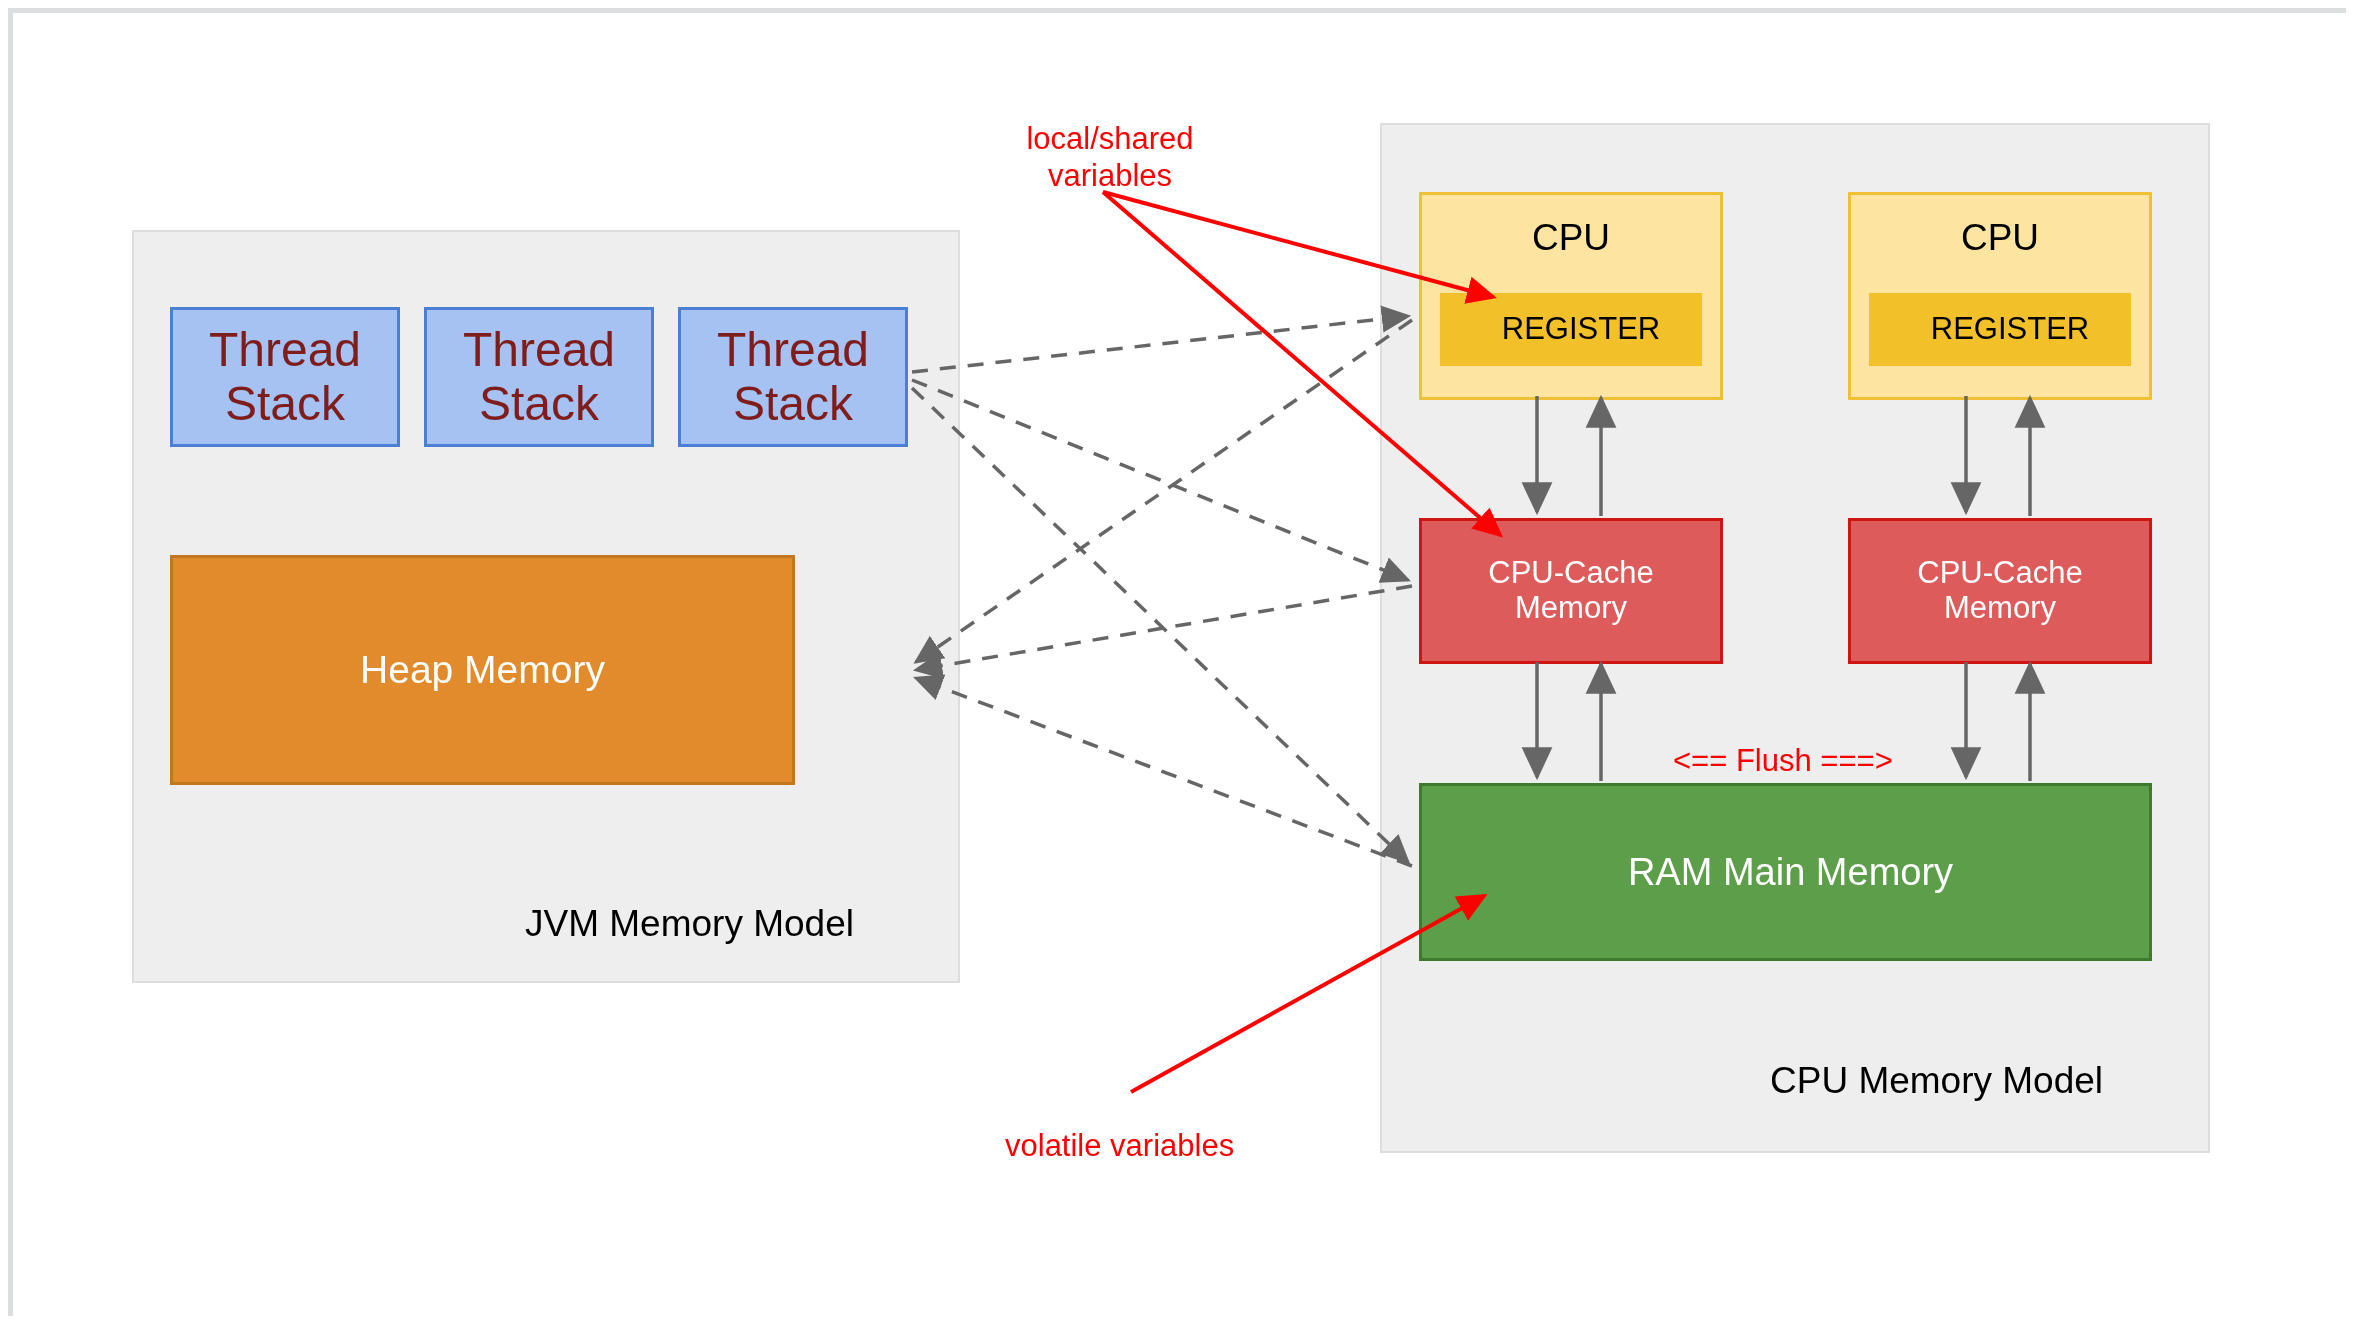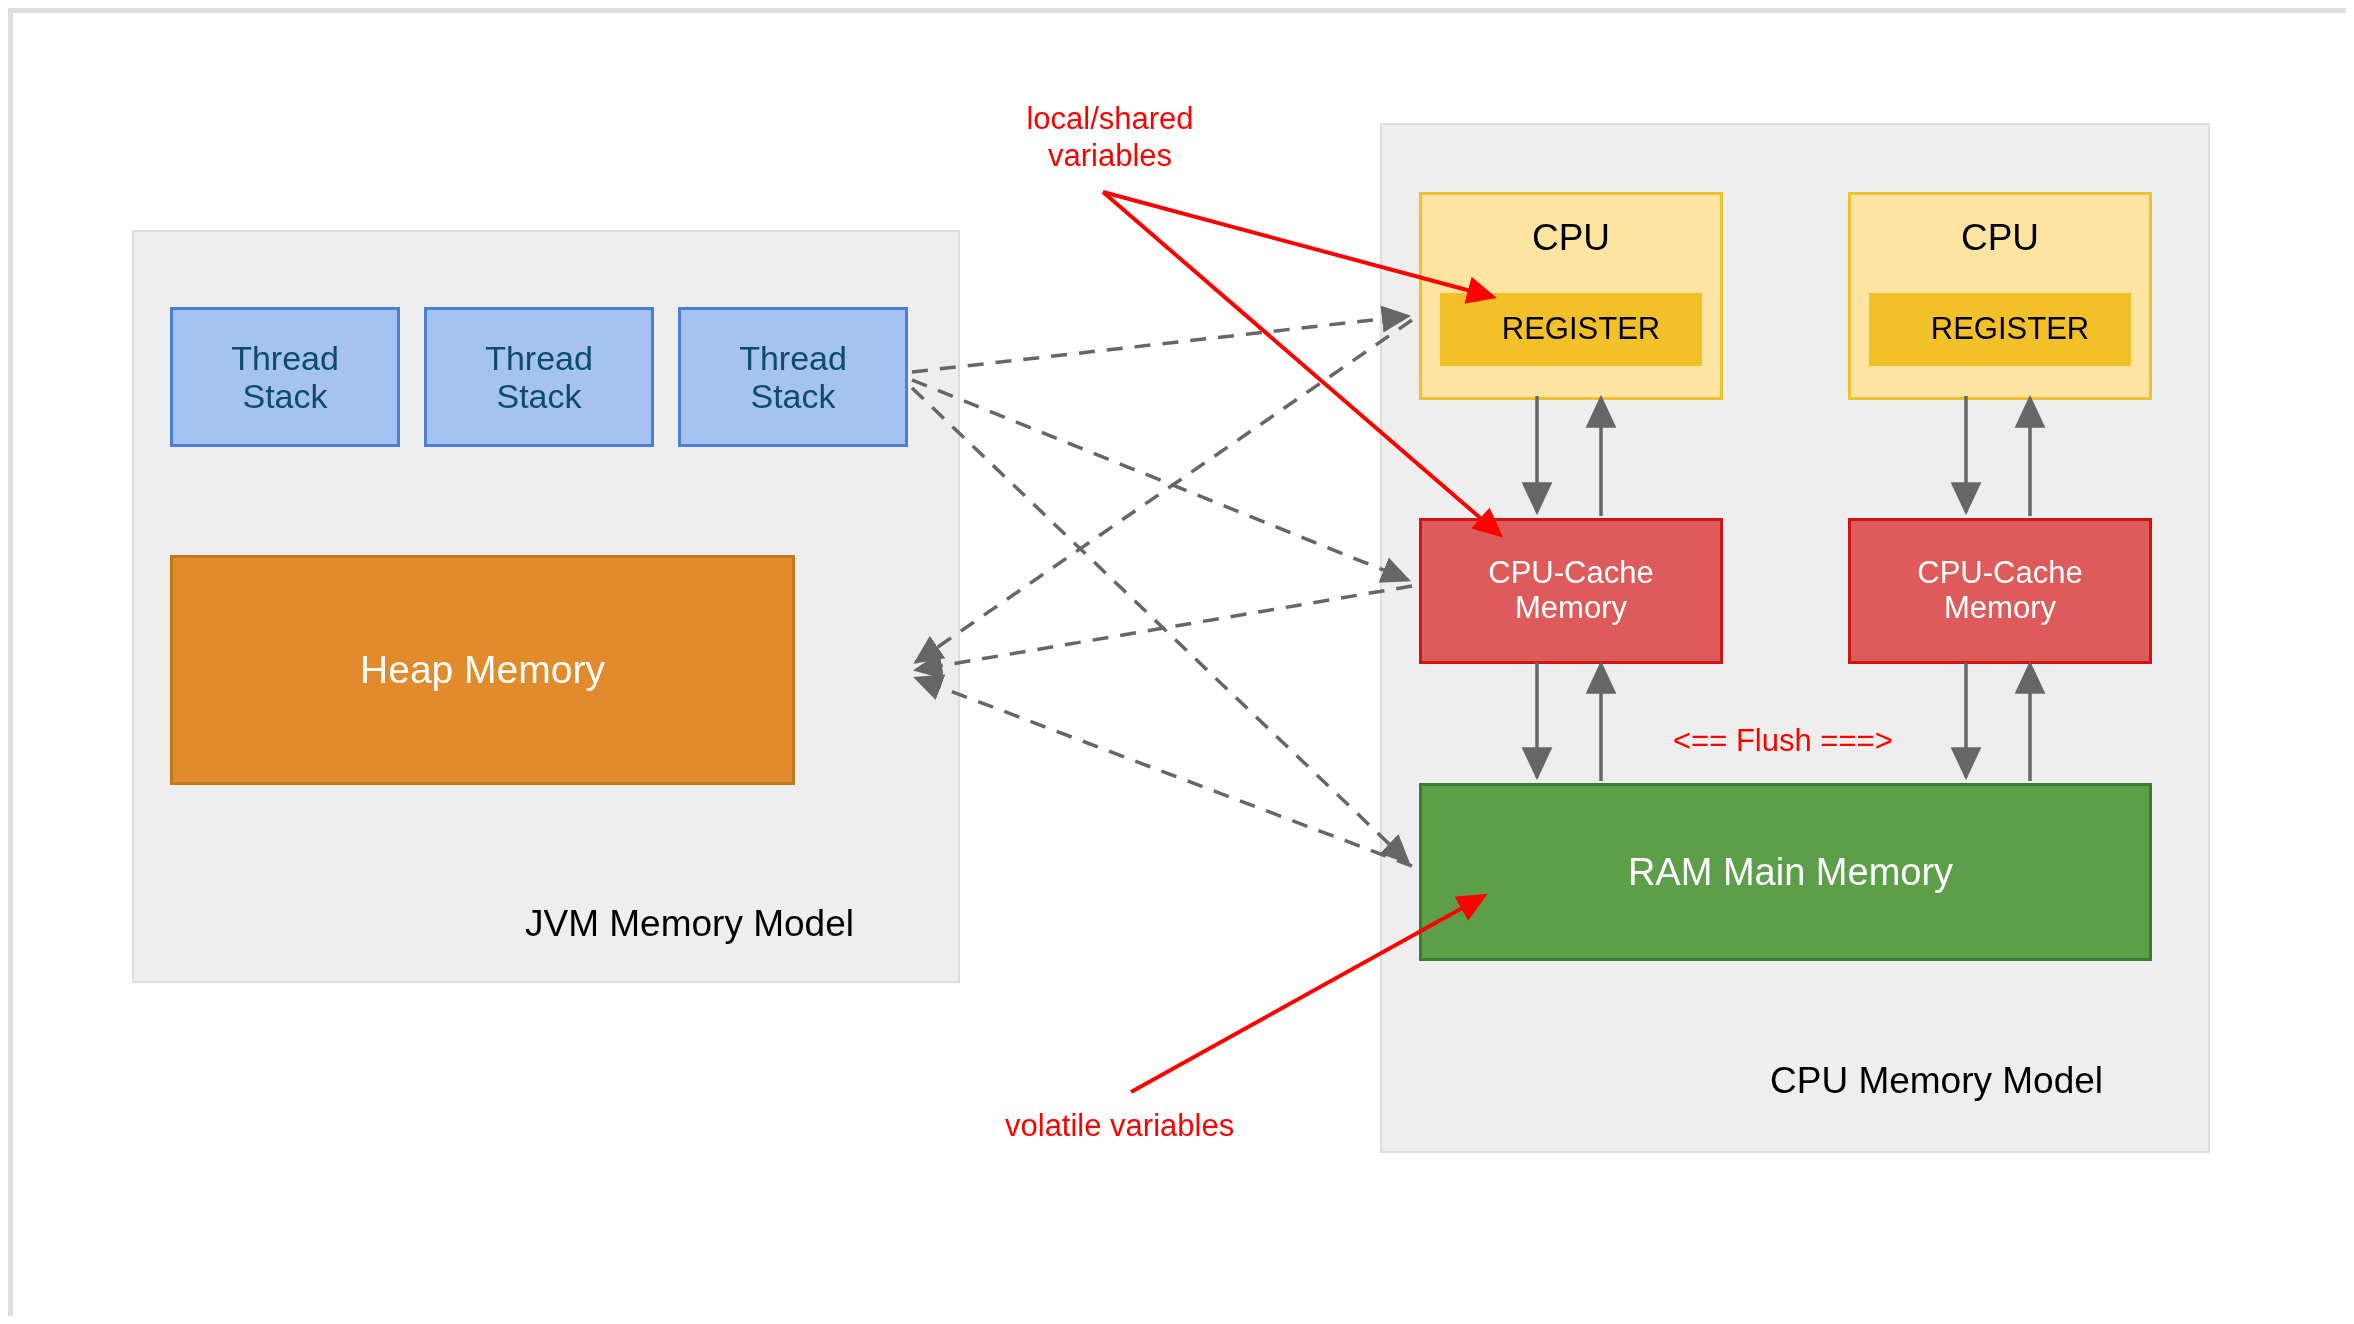--- a/index.html
+++ b/index.html
@@ -36,22 +36,22 @@
     box-sizing:border-box;
     display:flex;
     align-items:center;
     justify-content:center;
     text-align:center;
     line-height:1.12;
   }
   .thread-stack{
     background:#a5c2f2;
     border:3px solid #4a7fd4;
-    color:#0c4a6e;
-    font-size:34px;
+    color:#7f1d1d;
+    font-size:48px;
   }
   .heap{
     background:#e28b2c;
     border:3px solid #c2771f;
     color:#ffffff;
     font-size:39px;
   }
   .cpu{
     background:#fde4a0;
     border:3px solid #f0c033;
@@ -80,20 +80,21 @@
     font-size:38px;
     padding-left:10px;
   }
   .ann{
     position:absolute;
     color:#ff0000;
     font-size:31px;
     white-space:pre-line;
     text-align:center;
     line-height:1.2;
+    margin-top:20px;
   }
   .ann-left{ text-align:left; white-space:nowrap; }
   svg.overlay{
     position:absolute;left:0;top:0;width:2354px;height:1324px;
     pointer-events:none;
   }
 </style>
 </head>
 <body>
 

